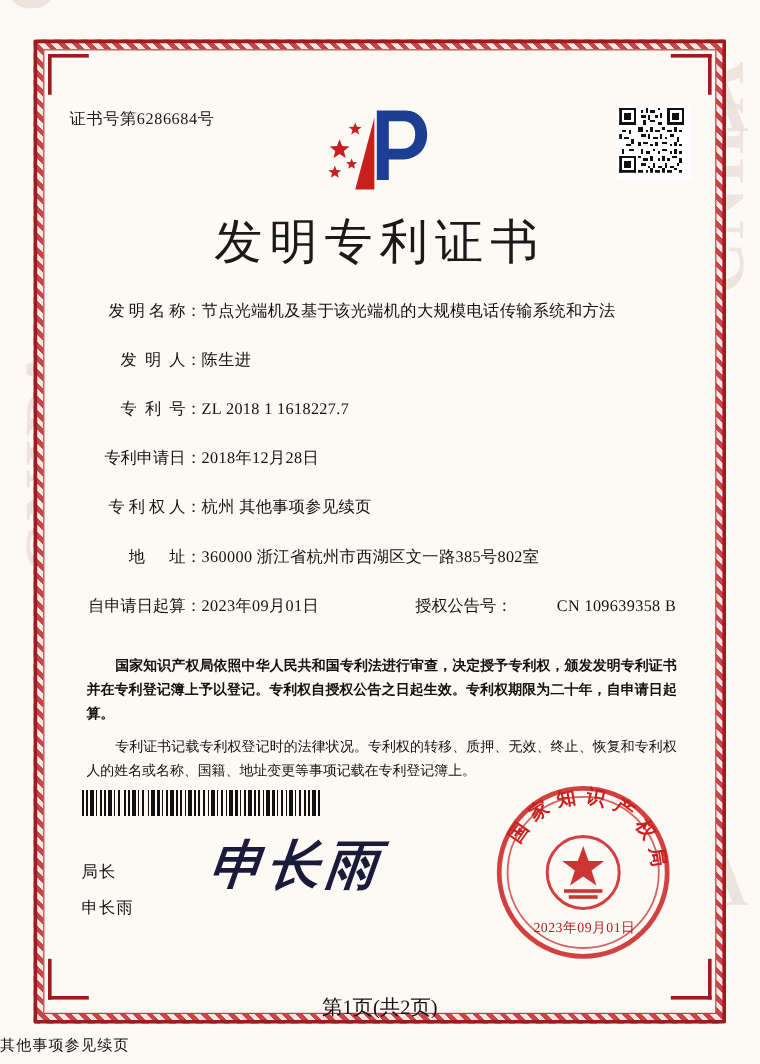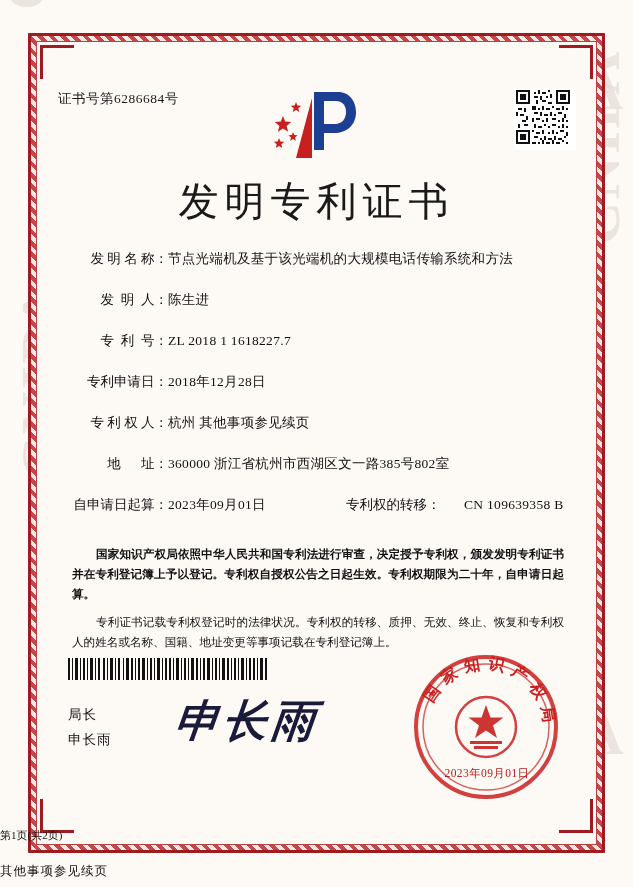--- a/index.html
+++ b/index.html
@@ -154,21 +154,21 @@
     height: 22px;
     width: 200px;
   }
 
   .signature-block {
     position: absolute;
     left: 68px; top: 706px;
     font-size: 13.5px;
     color: #111;
   }
-  .sig-line { margin-bottom: 7px; letter-spacing: 1px;}
+  .sig-line { margin-bottom: 7px; letter-spacing: 1px; margin-top: 12px;}
   .handwriting {
     position: absolute;
     left: 175px; top: 692px;
     font-size: 44px;
     color: #1a1a3a;
     font-family: "DejaVu Serif", serif;
     font-style: italic;
     font-weight: bold;
     transform: skewX(-6deg);
     letter-spacing: 4px;
@@ -186,22 +186,22 @@
     width: 126px;
     text-align: center;
     font-size: 11.5px;
     color: #b5201f;
     letter-spacing: .4px;
   }
 
   .page-num {
     position: absolute;
     left: 0; right: 0; top: 828px;
-    text-align: left;
-    font-size: 11px;
+    text-align: center;
+    font-size: 17px;
     color: #111;
   }
   .footer-note {
     position: absolute;
     left: 0; right: 0; top: 863px;
     text-align: left;
     font-size: 12.5px;
     color: #111;
     letter-spacing: 1px;
   }
@@ -364,21 +364,21 @@
       <div class="field-label">专 利 权 人：</div>
       <div class="field-value">杭州 其他事项参见续页</div>
     </div>
     <div class="field-row">
       <div class="field-label">地      址：</div>
       <div class="field-value">360000 浙江省杭州市西湖区文一路385号802室</div>
     </div>
     <div class="field-row dual">
       <div class="field-label">自申请日起算：</div>
       <div class="field-value">2023年09月01日</div>
-      <div class="field-label2">专利权的转移：</div>
+      <div class="field-label2">授权公告号：</div>
       <div class="field-value">CN 109639358 B</div>
     </div>
   </div>
 
   <div class="para para1">国家知识产权局依照中华人民共和国专利法进行审查，决定授予专利权，颁发发明专利证书并在专利登记簿上予以登记。专利权自授权公告之日起生效。专利权期限为二十年，自申请日起算。</div>
   <div class="para para2">专利证书记载专利权登记时的法律状况。专利权的转移、质押、无效、终止、恢复和专利权人的姓名或名称、国籍、地址变更等事项记载在专利登记簿上。</div>
 
   <div class="barcode">
     <svg width="200" height="22" shape-rendering="crispEdges">
       <g fill="#111">

